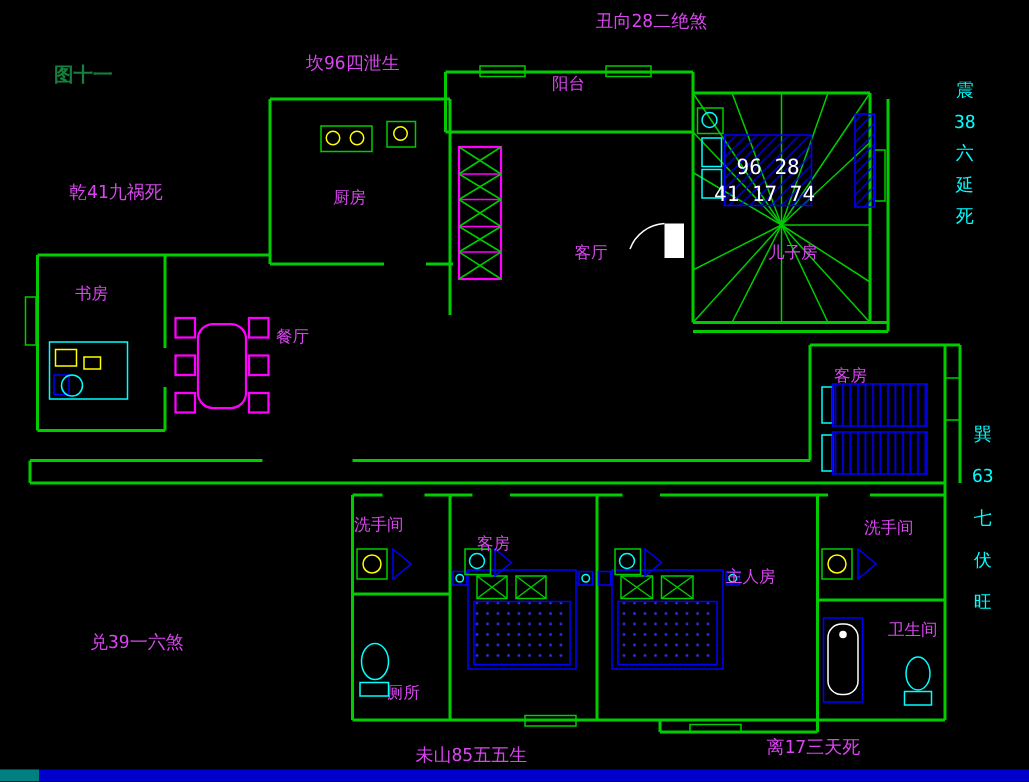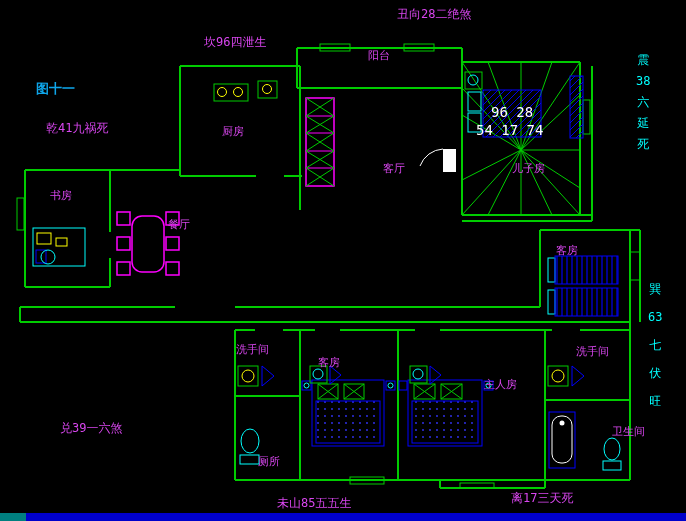--- a/index.html
+++ b/index.html
@@ -1,21 +1,21 @@
 <!DOCTYPE html>
 <html><head>
 <meta charset="utf-8">
 <style>
   html,body{margin:0;padding:0;background:#222;}
   .screen{position:relative;width:686px;height:521px;background:#000;overflow:hidden;
           font-family:"DejaVu Sans Mono",monospace;}
   svg{position:absolute;left:0;top:0;}
   .lbl{position:absolute;color:#d946ef;font-size:12px;line-height:1;white-space:nowrap;}
   .room{font-size:11px;}
-  .fig{color:#0ea5e9;font-size:13px;font-weight:bold;margin-top:38px;}
+  .fig{color:#15803d;font-size:13px;font-weight:bold;}
   .num{position:absolute;color:#ffffff;font-size:14px;line-height:1;white-space:nowrap;}
   .vlabel{position:absolute;display:flex;flex-direction:column;align-items:center;
           color:#00ffff;font-size:12px;line-height:1;}
   .vu{gap:9px;} .vl{gap:16px;}
   .taskbar{position:absolute;left:0;bottom:0;width:686px;height:8px;background:#0000cc;display:flex;}
   .taskbar .corner{width:26px;height:8px;background:#008080;}
 </style>
 </head>
 <body>
 
@@ -222,27 +222,27 @@
     <span>伏</span>
     <span>旺</span>
   </div>
 
   <span class="lbl room" style="left:328px;top:50px;padding-left:40px;">阳台</span>
   <span class="lbl room" style="left:222px;top:126px;">厨房</span>
   <span class="lbl room" style="left:383px;top:163px;">客厅</span>
   <span class="lbl room" style="left:512px;top:163px;">儿子房</span>
   <span class="lbl room" style="left:556px;top:245px;">客房</span>
   <span class="lbl room" style="left:50px;top:190px;">书房</span>
-  <span class="lbl room" style="left:168px;top:219px;">餐厅</span>
+  <span class="lbl room" style="left:184px;top:219px;">餐厅</span>
   <span class="lbl room" style="left:236px;top:344px;">洗手间</span>
   <span class="lbl room" style="left:318px;top:357px;">客房</span>
   <span class="lbl room" style="left:484px;top:379px;">主人房</span>
   <span class="lbl room" style="left:576px;top:346px;">洗手间</span>
   <span class="lbl room" style="left:258px;top:419px;margin-top:37px;">厕所</span>
-  <span class="lbl room" style="left:612px;top:414px;margin-top:12px;">卫生间</span>
+  <span class="lbl room" style="left:592px;top:414px;">卫生间</span>
 
   <span class="num" style="left:491px;top:105px;">96 28</span>
-  <span class="num" style="left:476px;top:123px;">54 17 74</span>
+  <span class="num" style="left:476px;top:123px;">41 17 74</span>
 
   <div class="taskbar">
     <div class="corner"></div>
   </div>
 </div>
 
 </body></html>

